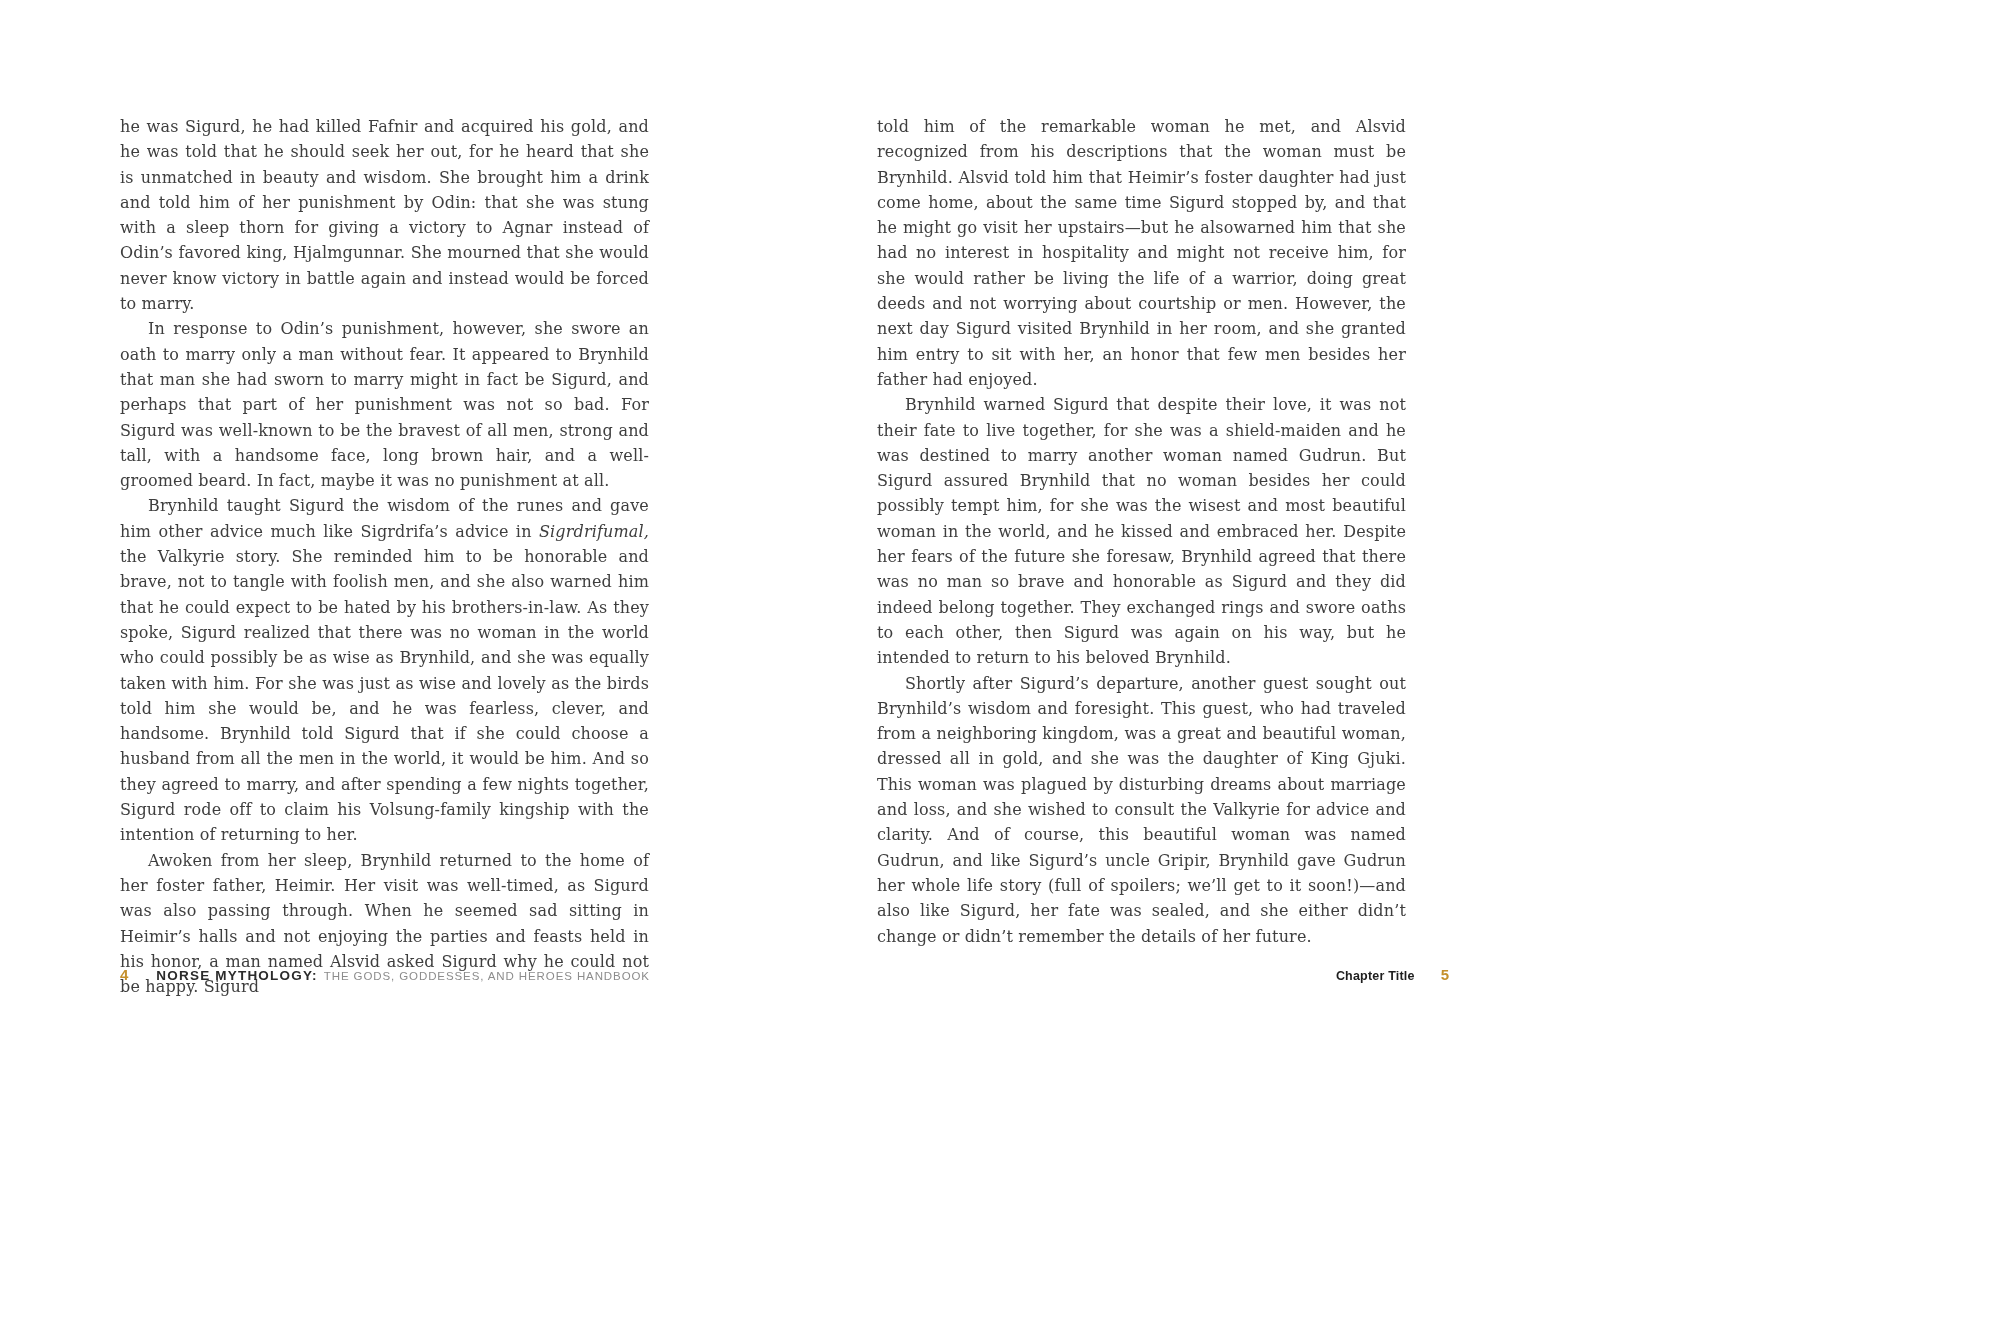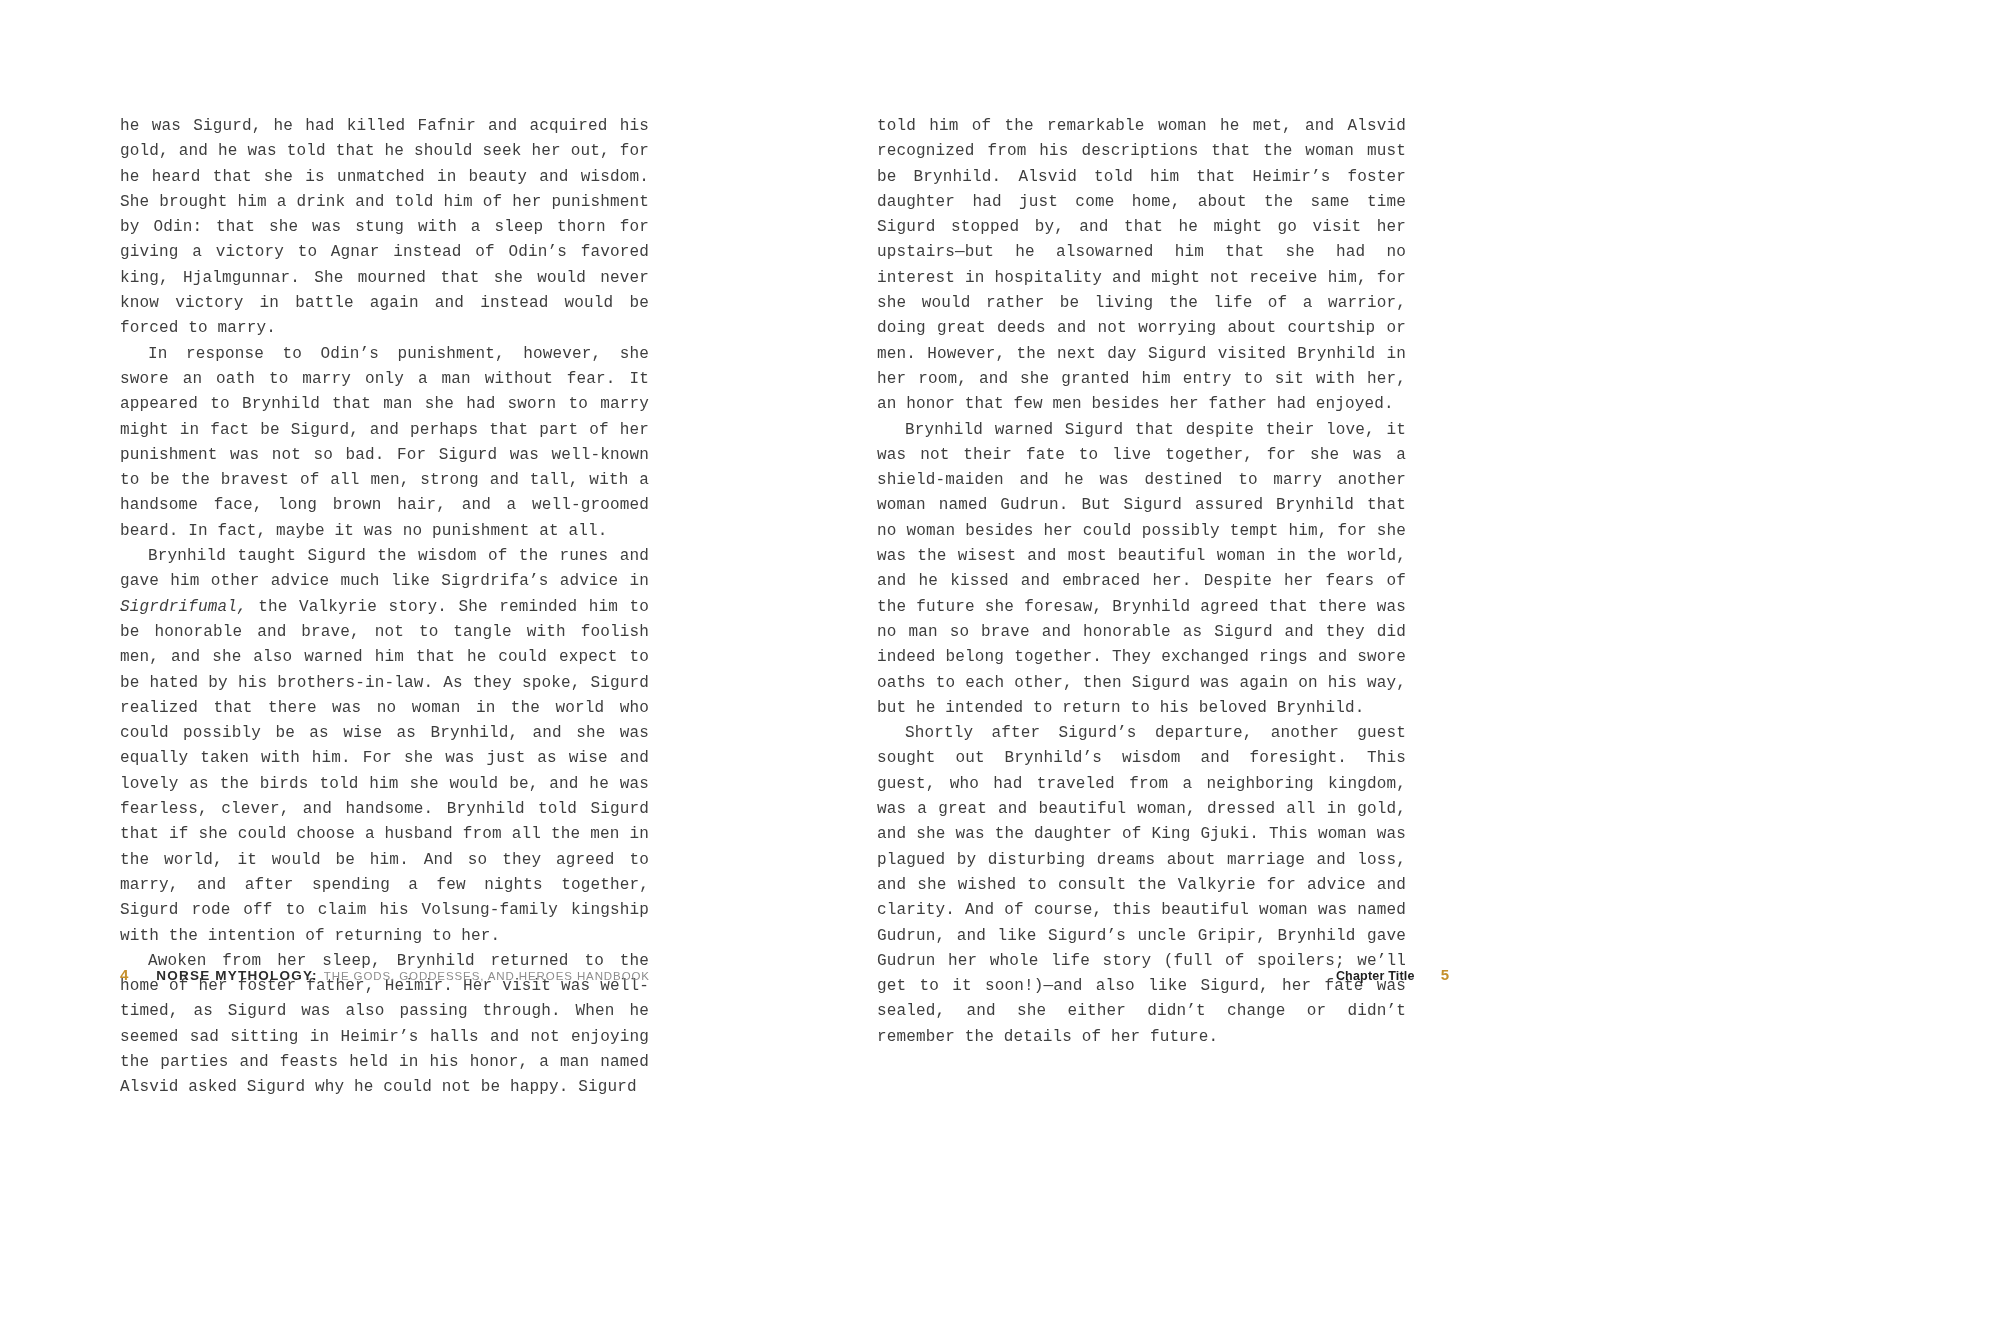--- a/index.html
+++ b/index.html
@@ -20,21 +20,20 @@
   }
   .text-column {
     position: absolute;
     top: 114px;
     width: 529px;
     color: #3e3e3e;
     font-size: 16px;
     line-height: 25.3px;
     text-align: justify;
     letter-spacing: 0.15px;
-    font-family: Liberation Mono, monospace;
   }
   .text-column-left  { left: 120px; }
   .text-column-right { left: 877px; }
   .para {
     margin: 0;
   }
   .para.indent {
     text-indent: 28px;
   }
   .italic {

